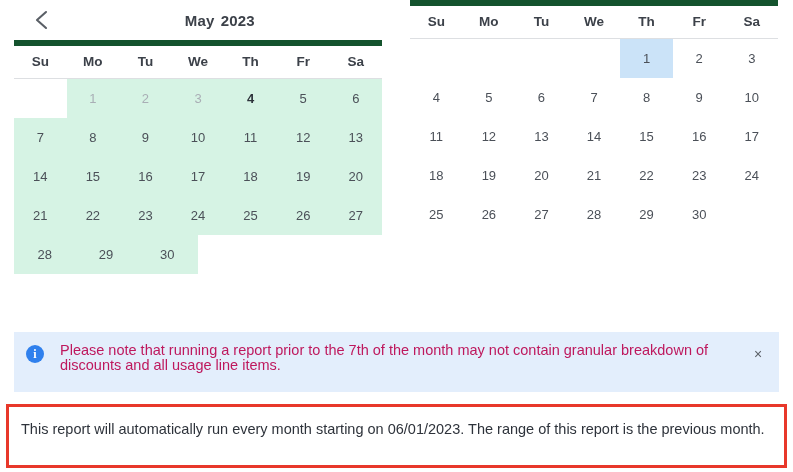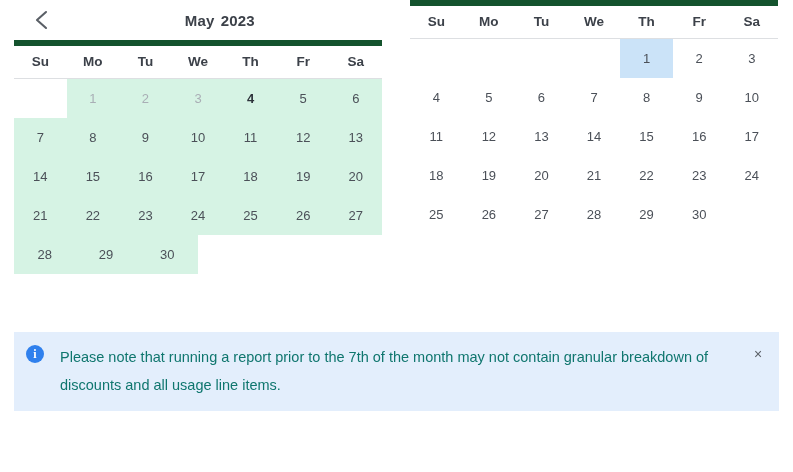--- a/index.html
+++ b/index.html
@@ -127,22 +127,22 @@
     line-height: 18px;
     text-align: center;
     flex: 0 0 auto;
     margin-top: 2px;
   }
   .info-text {
     flex: 1 1 auto;
     margin-left: 16px;
     margin-right: 12px;
     font-size: 14.5px;
-    line-height: 28px;
-    color: #0f766e;
+    line-height: 15px;
+    color: #be185d;
   }
   .info-close {
     flex: 0 0 auto;
     width: 18px;
     height: 18px;
     line-height: 18px;
     text-align: center;
     font-size: 14px;
     color: #5a5f66;
     cursor: pointer;
@@ -300,14 +300,17 @@
     </div>
 
   </div>
 
   <div class="info-banner">
     <div class="info-icon">i</div>
     <div class="info-text">Please note that running a report prior to the 7th of the month may not contain granular breakdown of discounts and all usage line items.</div>
     <div class="info-close">×</div>
   </div>
 
+  <div class="schedule-note">
+    <span>This report will automatically run every month starting on 06/01/2023. The range of this report is the previous month.</span>
+  </div>
 
 </div>
 
 </body></html>

